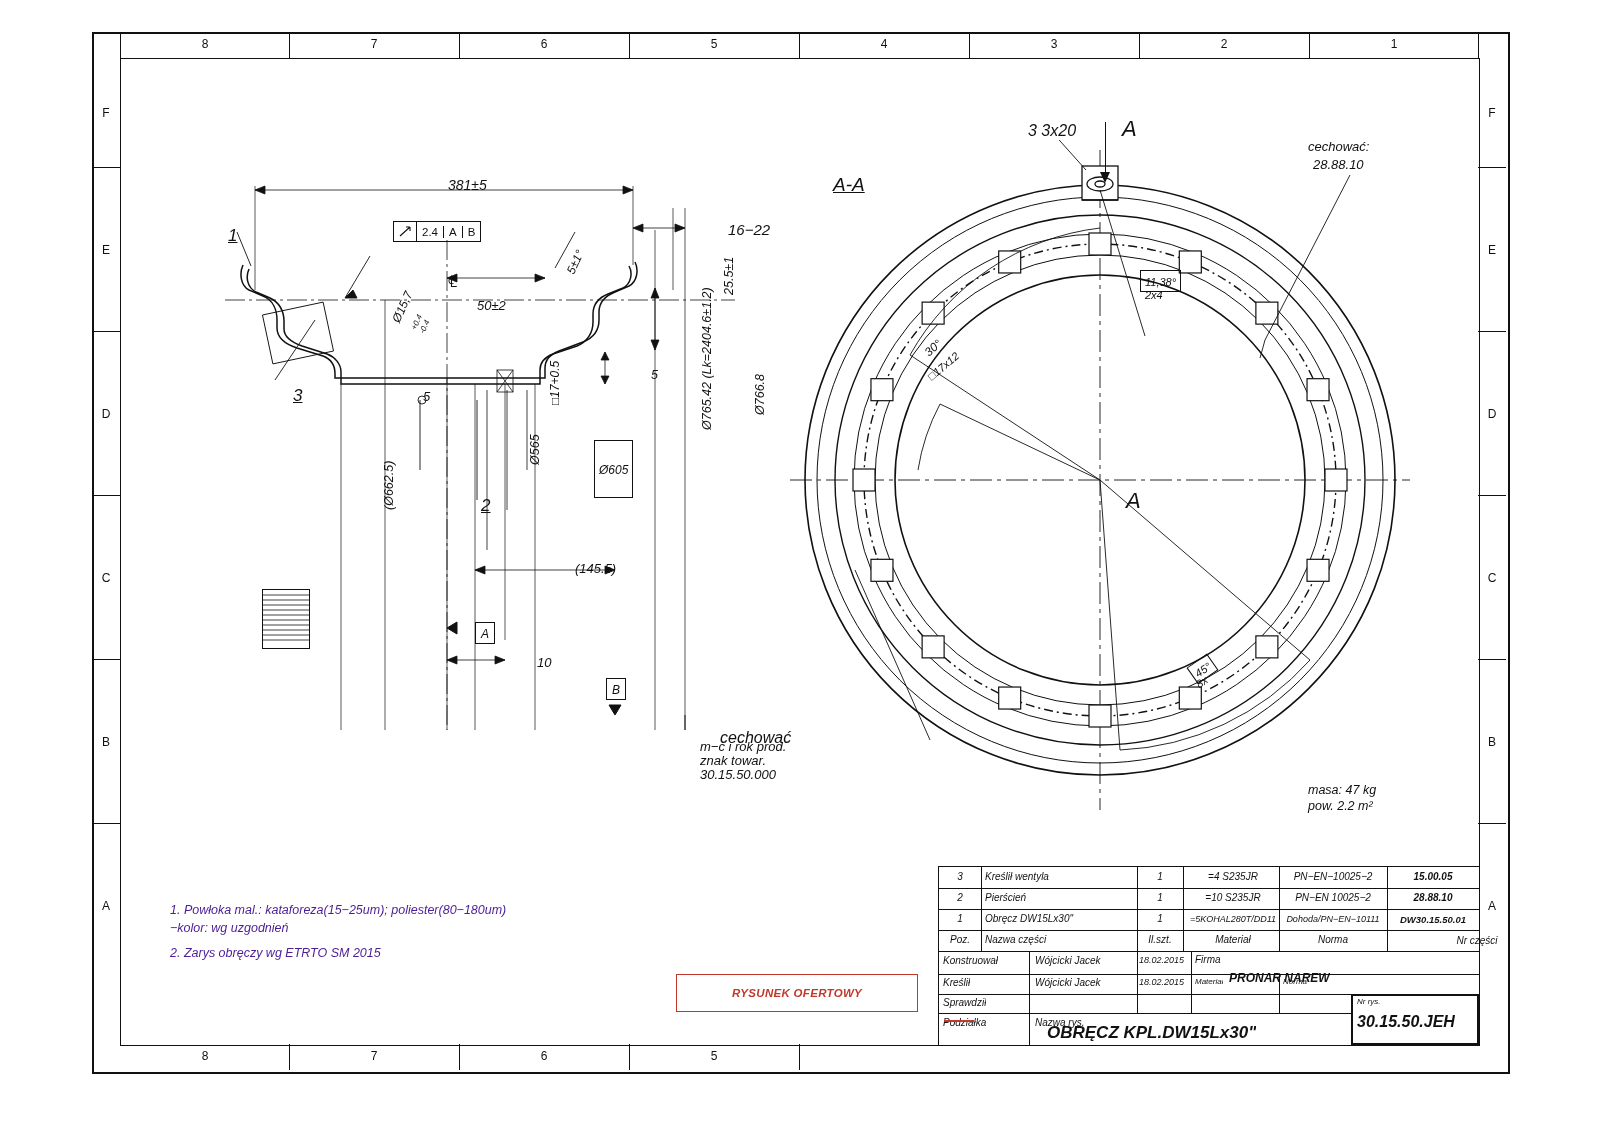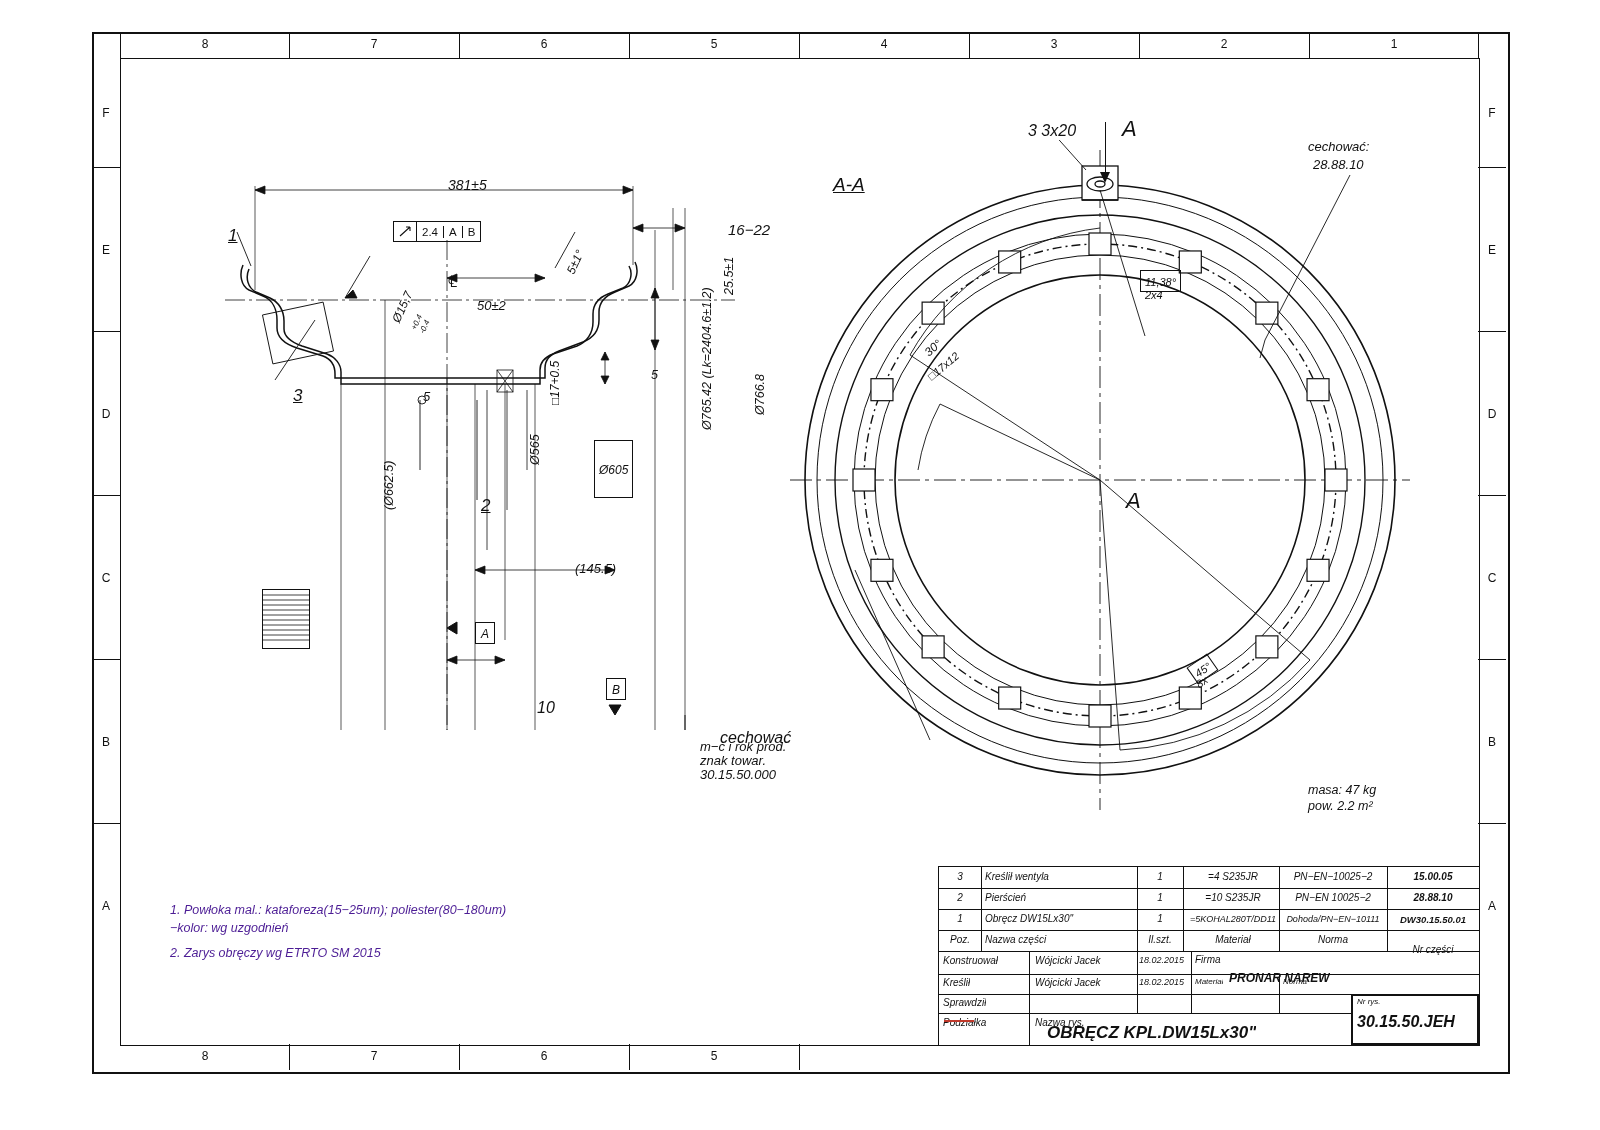--- a/index.html
+++ b/index.html
@@ -343,21 +343,21 @@
 
   <div class="lbl ital" style="left:700px;top:430px;font-size:12.5px;transform:rotate(-90deg);transform-origin:left top;">Ø765.42 (Lk=2404.6±1.2)</div>
   <div class="lbl ital" style="left:753px;top:415px;font-size:12.5px;transform:rotate(-90deg);transform-origin:left top;">Ø766.8</div>
   <div class="lbl ital" style="left:548px;top:405px;font-size:12px;transform:rotate(-90deg);transform-origin:left top;">□17+0.5</div>
   <div class="abs" style="left:594px;top:440px;border:1px solid #111;padding:19px 4px;">
     <span class="ital" style="font-size:12px;">Ø605</span>
   </div>
   <div class="lbl ital" style="left:528px;top:465px;font-size:12.5px;transform:rotate(-90deg);transform-origin:left top;">Ø565</div>
   <div class="lbl ital" style="left:382px;top:510px;font-size:12.5px;transform:rotate(-90deg);transform-origin:left top;">(Ø662.5)</div>
   <div class="lbl ital" style="left:575px;top:561px;font-size:13px;">(145.5)</div>
-  <div class="lbl ital" style="left:537px;top:655px;font-size:16px;margin-top:44px;">10</div>
+  <div class="lbl ital" style="left:537px;top:655px;font-size:13px;">10</div>
 
   <div class="abs" style="left:475px;top:622px;border:1px solid #111;padding:1px 5px;">
     <span class="ital" style="font-size:12px;">A</span>
   </div>
   <div class="abs" style="left:606px;top:678px;border:1px solid #111;padding:1px 5px;">
     <span class="ital" style="font-size:12px;">B</span>
   </div>
 
   <div class="lbl ital" style="left:228px;top:226px;font-size:17px;text-decoration:underline;">1</div>
   <div class="lbl ital" style="left:293px;top:386px;font-size:17px;text-decoration:underline;">3</div>
@@ -382,20 +382,23 @@
 
   <div class="lbl ital" style="left:720px;top:729px;font-size:16px;">cechować</div>
   <div class="lbl ital" style="left:700px;top:739px;font-size:13px;">m−c i rok prod.</div>
   <div class="lbl ital" style="left:700px;top:753px;font-size:13px;">znak towar.</div>
   <div class="lbl ital" style="left:700px;top:767px;font-size:13px;">30.15.50.000</div>
 
   <div class="notes" style="left:170px;top:903px;">1. Powłoka mal.: kataforeza(15−25um);  poliester(80−180um)</div>
   <div class="notes" style="left:170px;top:921px;">         −kolor: wg uzgodnień</div>
   <div class="notes" style="left:170px;top:946px;">2. Zarys obręczy wg ETRTO SM 2015</div>
 
+  <div id="offer">
+    <span>RYSUNEK OFERTOWY</span>
+  </div>
 
   <div id="titleblock">
 
     <div class="hl" style="left:0;top:21px;width:540px;"></div>
     <div class="hl" style="left:0;top:42px;width:540px;"></div>
     <div class="hl" style="left:0;top:63px;width:540px;"></div>
     <div class="hl" style="left:0;top:84px;width:540px;"></div>
     <div class="hl" style="left:0;top:107px;width:540px;"></div>
     <div class="hl" style="left:0;top:127px;width:540px;"></div>
     <div class="hl" style="left:0;top:146px;width:412px;"></div>
@@ -431,21 +434,21 @@
     <div class="cell ital-s" style="left:198px;top:46px;width:46px;text-align:center;">1</div>
     <div class="cell ital-s" style="left:246px;top:47px;width:96px;text-align:center;font-size:9px;">=5KOHAL280T/DD11</div>
     <div class="cell ital-s" style="left:340px;top:47px;width:108px;text-align:center;font-size:9px;">Dohoda/PN−EN−10111</div>
     <div class="cell ital-s bold" style="left:448px;top:47px;width:92px;text-align:center;font-size:9.5px;">DW30.15.50.01</div>
 
     <div class="cell ital-s" style="left:0;top:67px;width:42px;text-align:center;">Poz.</div>
     <div class="cell ital-s" style="left:46px;top:67px;width:150px;">Nazwa części</div>
     <div class="cell ital-s" style="left:198px;top:67px;width:46px;text-align:center;">Il.szt.</div>
     <div class="cell ital-s" style="left:248px;top:67px;width:92px;text-align:center;">Materiał</div>
     <div class="cell ital-s" style="left:340px;top:67px;width:108px;text-align:center;">Norma</div>
-    <div class="cell ital-s" style="left:448px;top:77px;width:92px;text-align:center;">Nr części</div>
+    <div class="cell ital-s" style="left:448px;top:68px;width:92px;text-align:center;padding-left:44px;">Nr części</div>
 
     <div class="cell ital-s" style="left:4px;top:88px;">Konstruował</div>
     <div class="cell ital-s" style="left:96px;top:88px;">Wójcicki Jacek</div>
     <div class="cell ital-s" style="left:200px;top:88px;font-size:9px;">18.02.2015</div>
 
     <div class="cell ital-s" style="left:4px;top:110px;">Kreślił</div>
     <div class="cell ital-s" style="left:96px;top:110px;">Wójcicki Jacek</div>
     <div class="cell ital-s" style="left:200px;top:110px;font-size:9px;">18.02.2015</div>
 
     <div class="cell ital-s" style="left:4px;top:130px;">Sprawdził</div>

